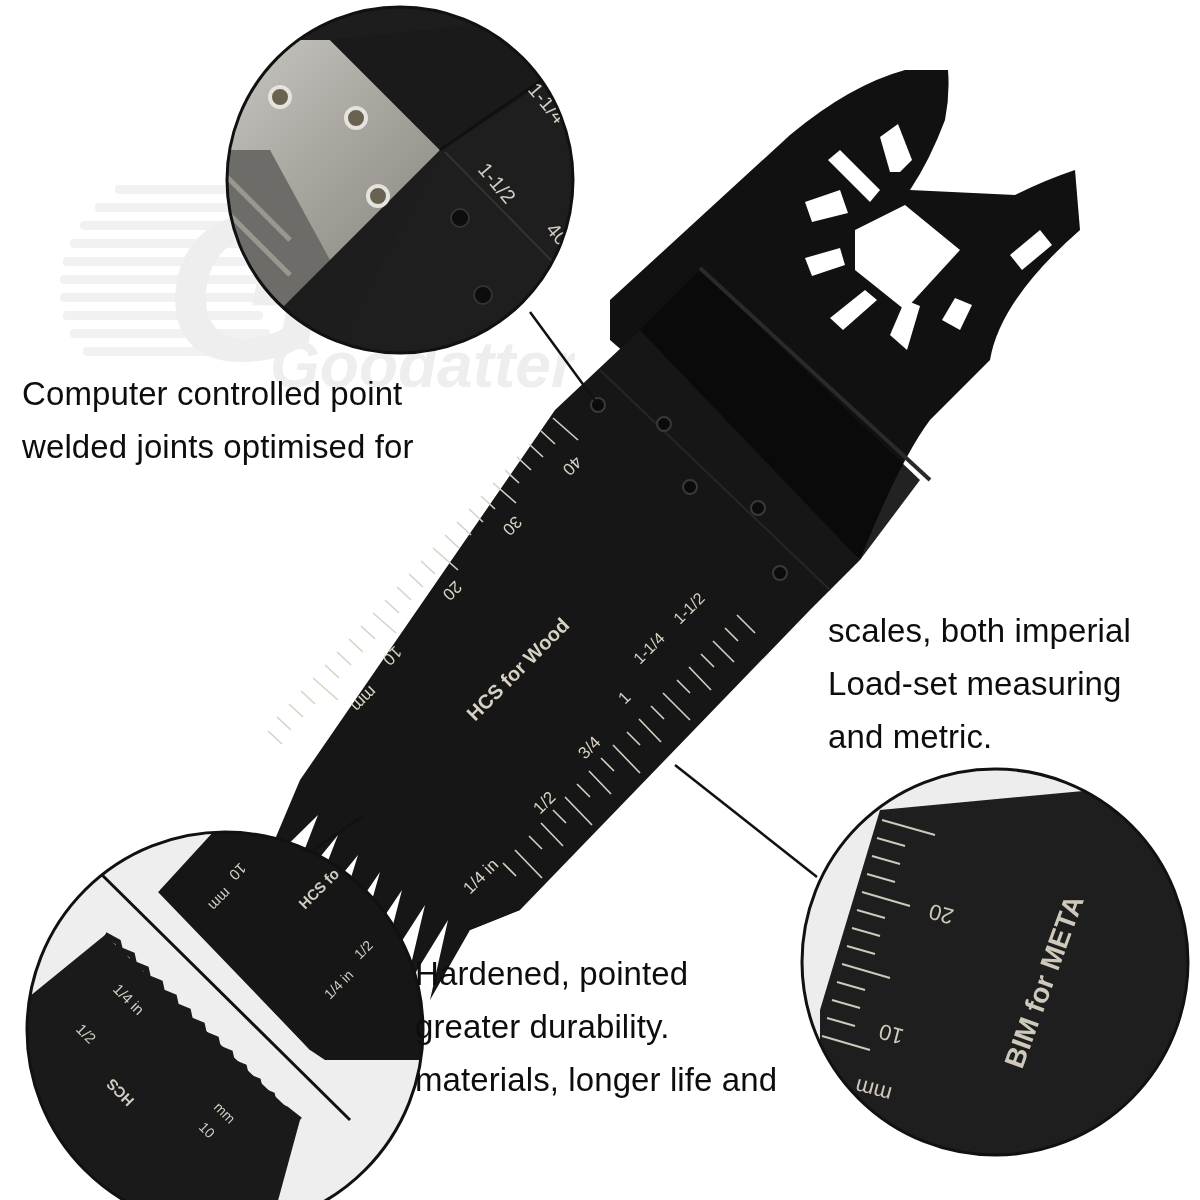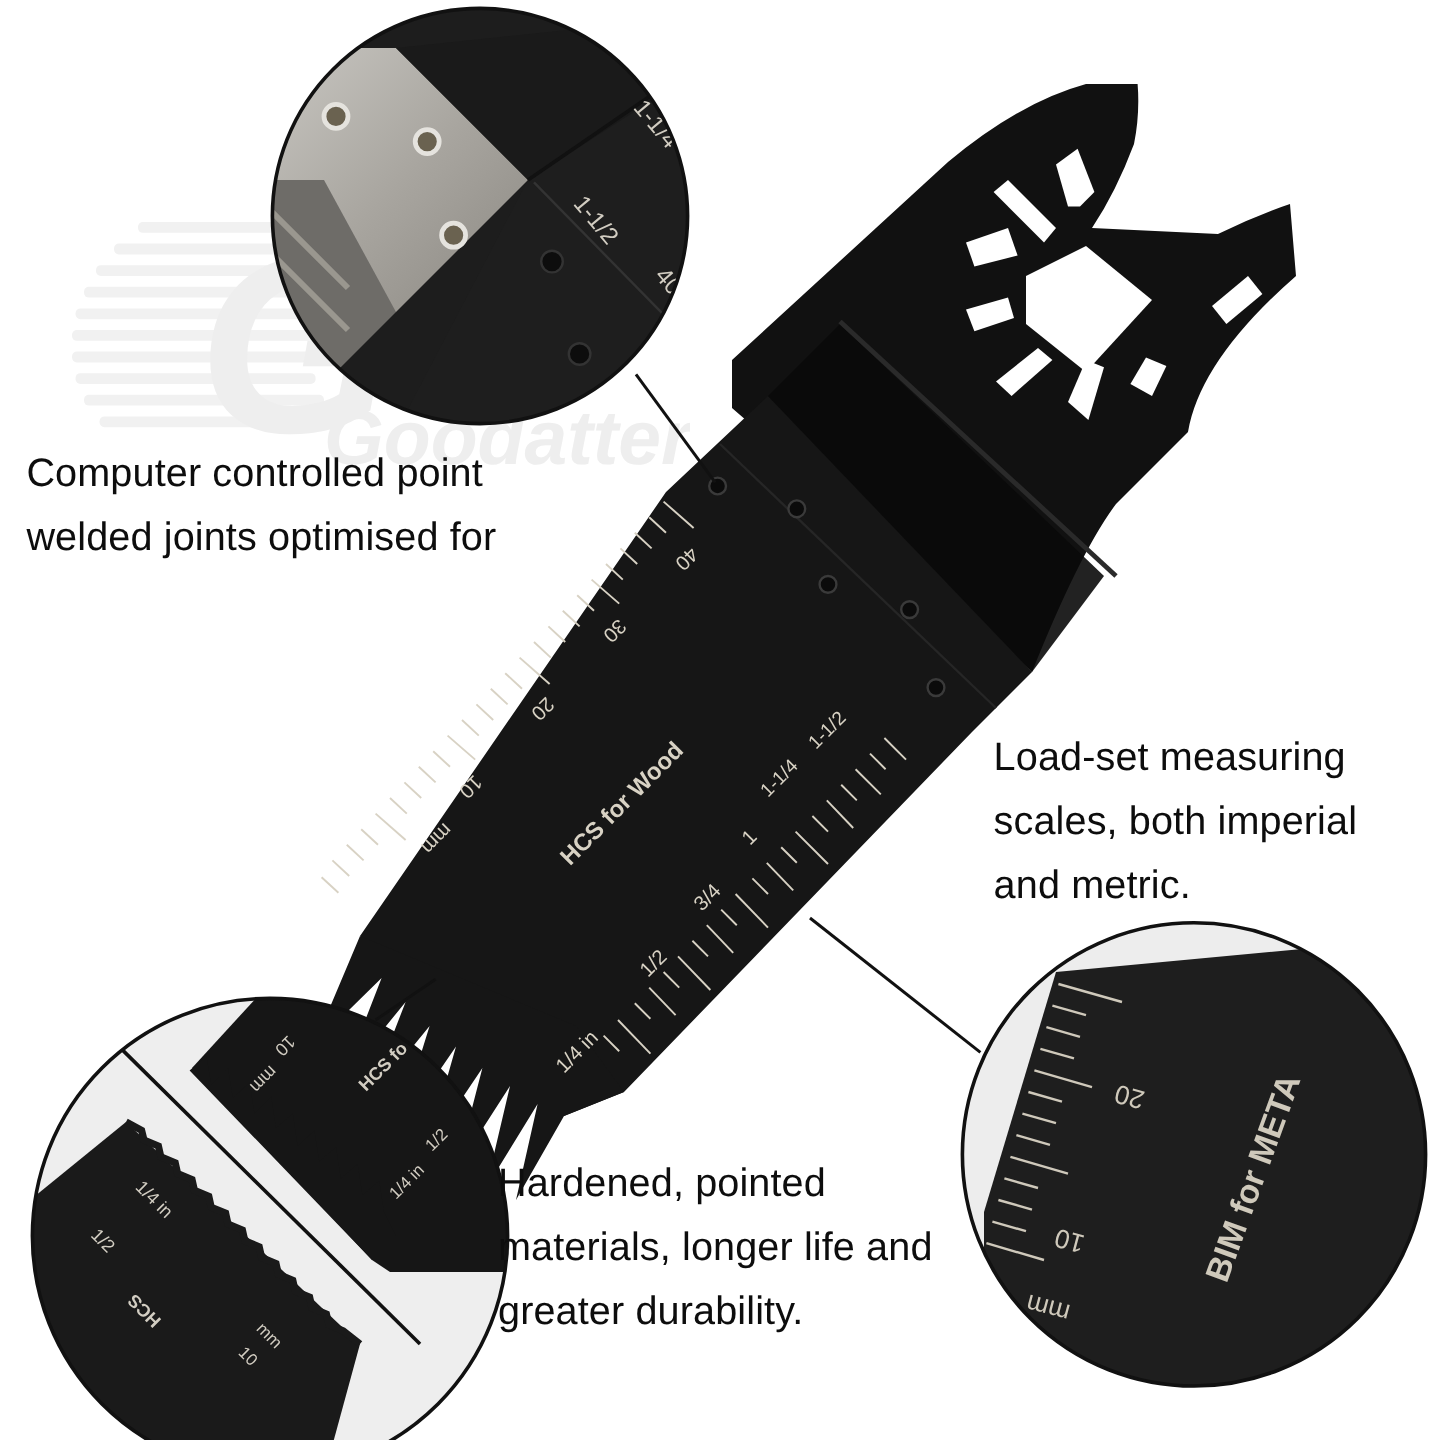--- a/index.html
+++ b/index.html
@@ -4,21 +4,21 @@
 <style>
   html, body { margin:0; padding:0; background:#ffffff; }
   body { width:1200px; height:1200px; position:relative; overflow:hidden;
          font-family:"Liberation Sans", sans-serif; color:#111; }
   .layer { position:absolute; left:0; top:0; width:1200px; height:1200px; }
   .caption { position:absolute; font-size:33px; line-height:53px; color:#0d0d0d;
              letter-spacing:0.1px; white-space:nowrap; }
   .caption span { display:block; }
   #cap-welded { left:22px; top:367px; }
   #cap-scales { left:828px; top:604px; }
-  #cap-teeth  { left:415px; top:947px;margin-top:12px; }
+  #cap-teeth  { left:415px; top:947px; }
   .watermark { position:absolute; left:55px; top:155px; width:520px; height:240px; }
   svg text { font-family:"Liberation Sans", sans-serif; }
 </style>
 </head>
 <body>
 
 <svg class="watermark" viewBox="0 0 520 240">
   <g fill="#f1f1f1">
     <rect x="60" y="30" width="160" height="9" rx="4"></rect>
     <rect x="40" y="48" width="180" height="9" rx="4"></rect>
@@ -239,22 +239,22 @@
     <circle cx="995" cy="962" r="193" fill="none" stroke="#111" stroke-width="3"></circle>
   </g>
 </svg>
 
 <div class="caption" id="cap-welded">
   <span>Computer controlled point</span>
   <span>welded joints optimised for</span>
 </div>
 
 <div class="caption" id="cap-scales">
+  <span>scales, both imperial</span>
   <span>Load-set measuring</span>
-  <span>scales, both imperial</span>
   <span>and metric.</span>
 </div>
 
 <div class="caption" id="cap-teeth">
   <span>Hardened, pointed</span>
+  <span>greater durability.</span>
   <span>materials, longer life and</span>
-  <span>greater durability.</span>
 </div>
 
 </body></html>

